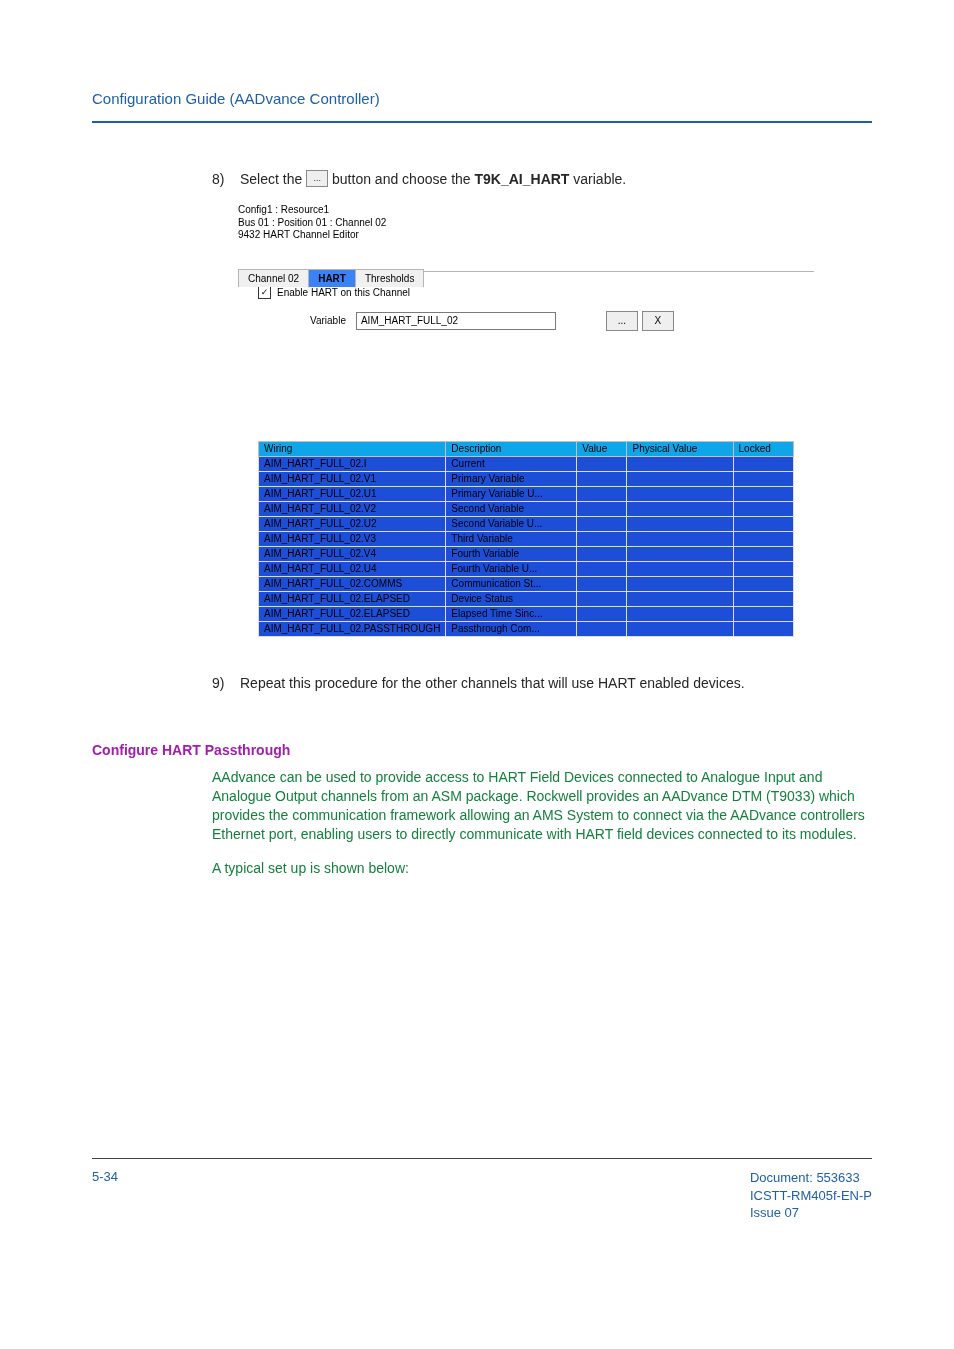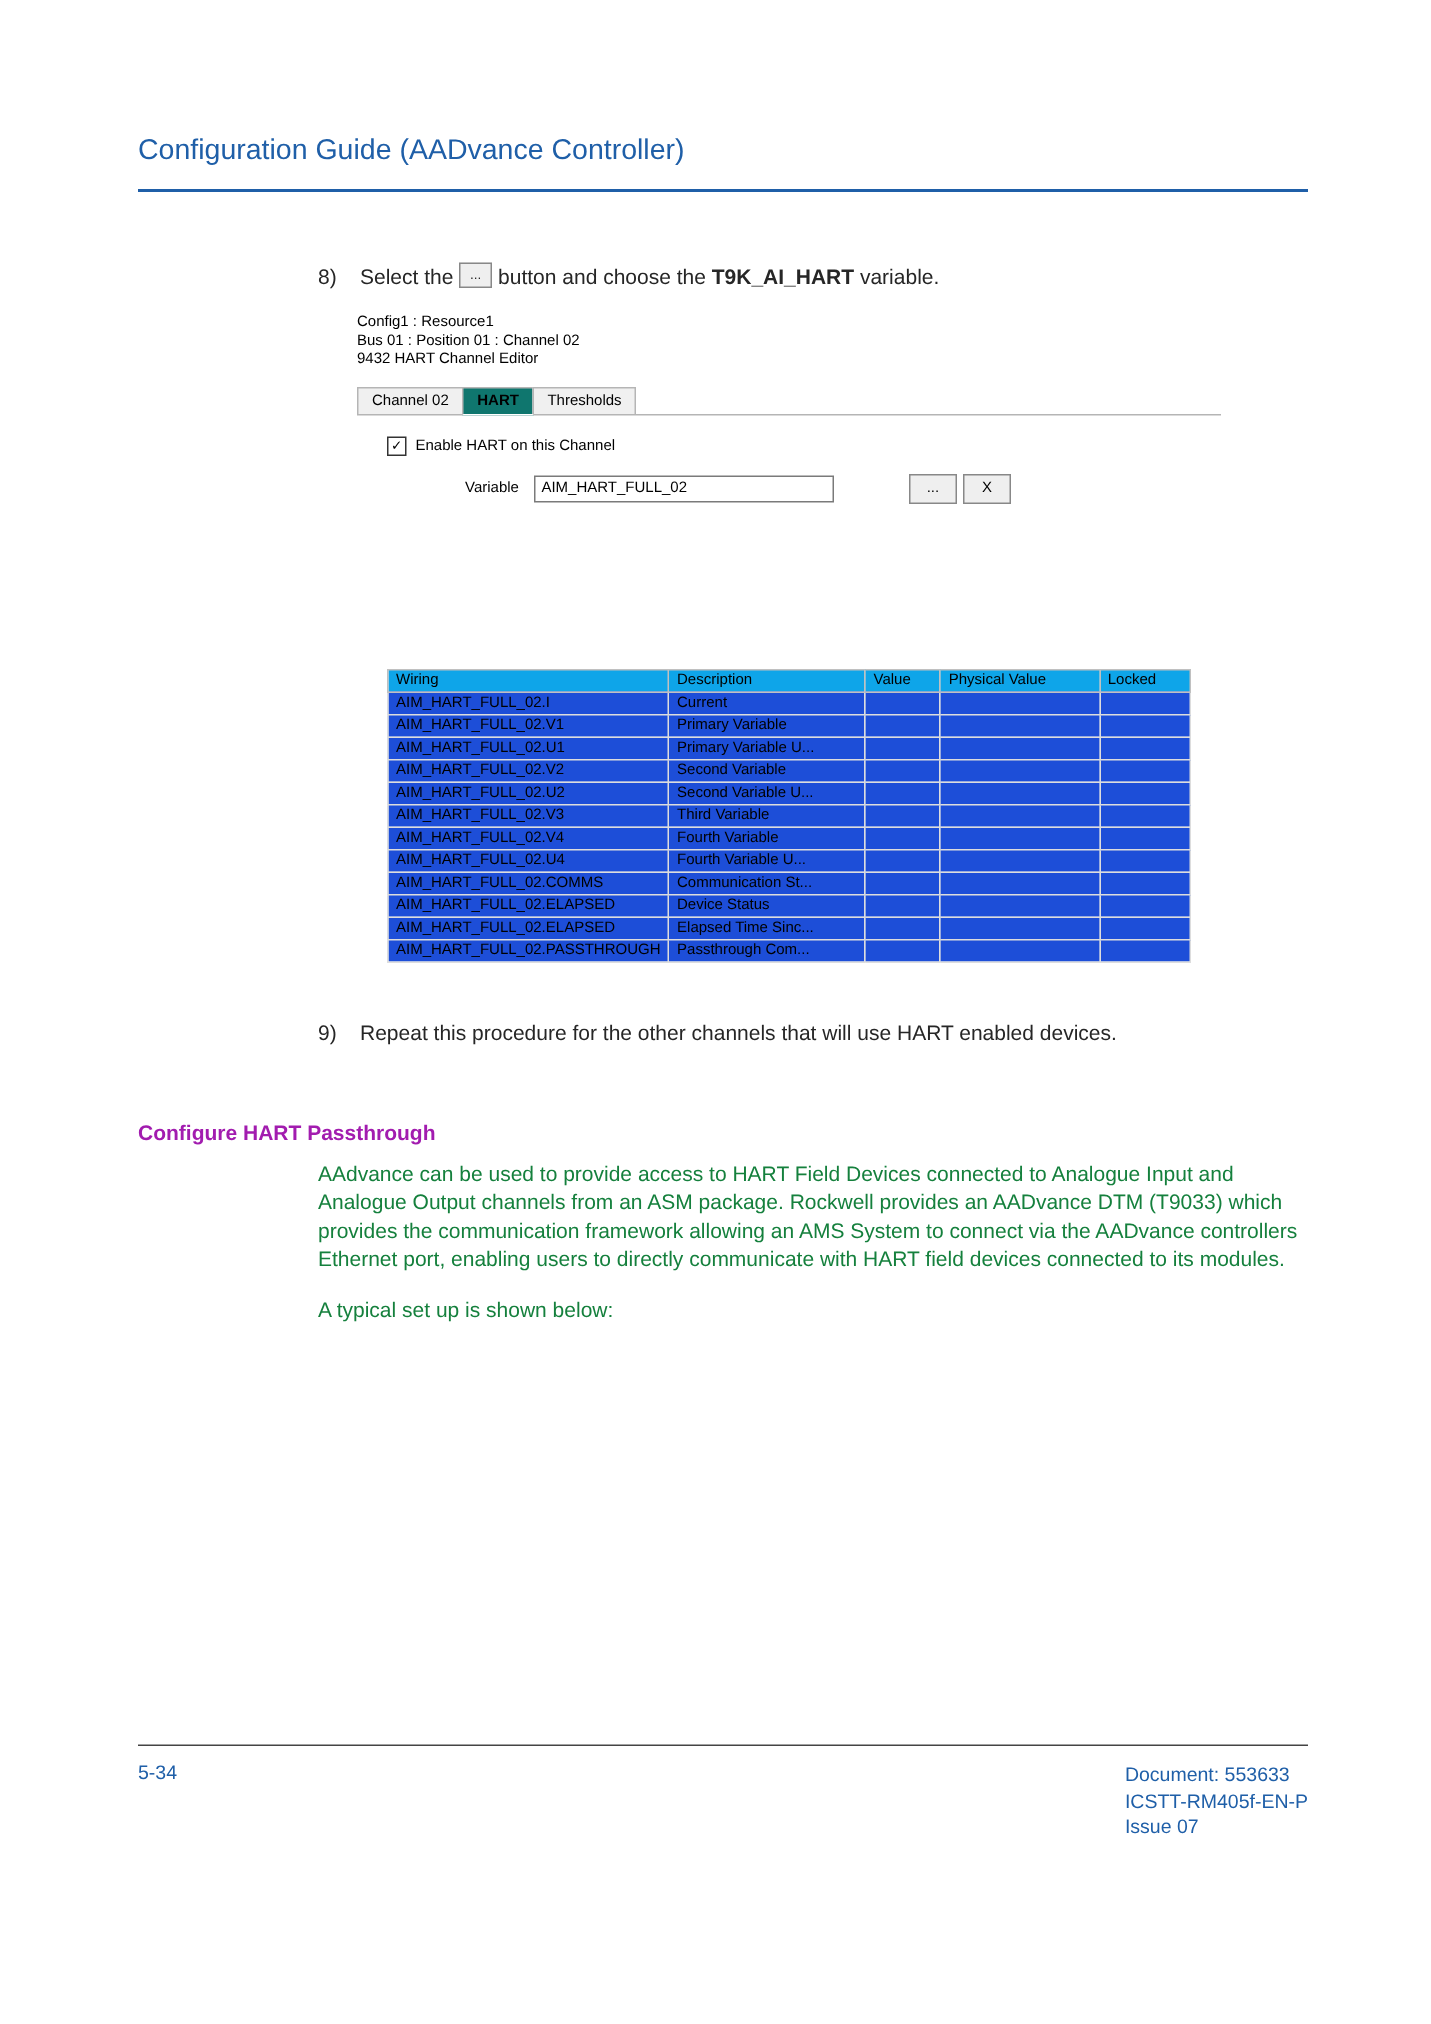--- a/index.html
+++ b/index.html
@@ -8,21 +8,21 @@
     font-family: Arial, sans-serif;
     color: #333;
     width: 954px;
   }
   .page {
     padding: 90px 82px 40px 92px;
     box-sizing: border-box;
   }
   .header-title {
     color: #1f5fa8;
-    font-size: 19px;
+    font-size: 15px;
   }
   .hr-top {
     margin-top: 14px;
     border: none;
     border-top: 2px solid #1f5fa8;
   }
   .content-block {
     margin-left: 120px;
     margin-top: 46px;
     font-size: 14px;
@@ -71,24 +71,24 @@
     align-items: center;
     border-bottom: 1px solid #b5b5b5;
   }
   .tab {
     padding: 3px 9px;
     border: 1px solid #b5b5b5;
     border-bottom: none;
     background: #f0f0f0;
     margin-right: -1px;
     position: relative;
-    top: 1px;
+    top: 17px;
   }
   .tab.active {
-    background: #0f766e;
+    background: #3b82f6;
     font-weight: bold;
     border-bottom: 1px solid #fff;
   }
   .ss-inner {
     padding: 14px 20px 4px 20px;
   }
   .checkbox-row {
     display: flex;
     align-items: center;
     gap: 6px;

